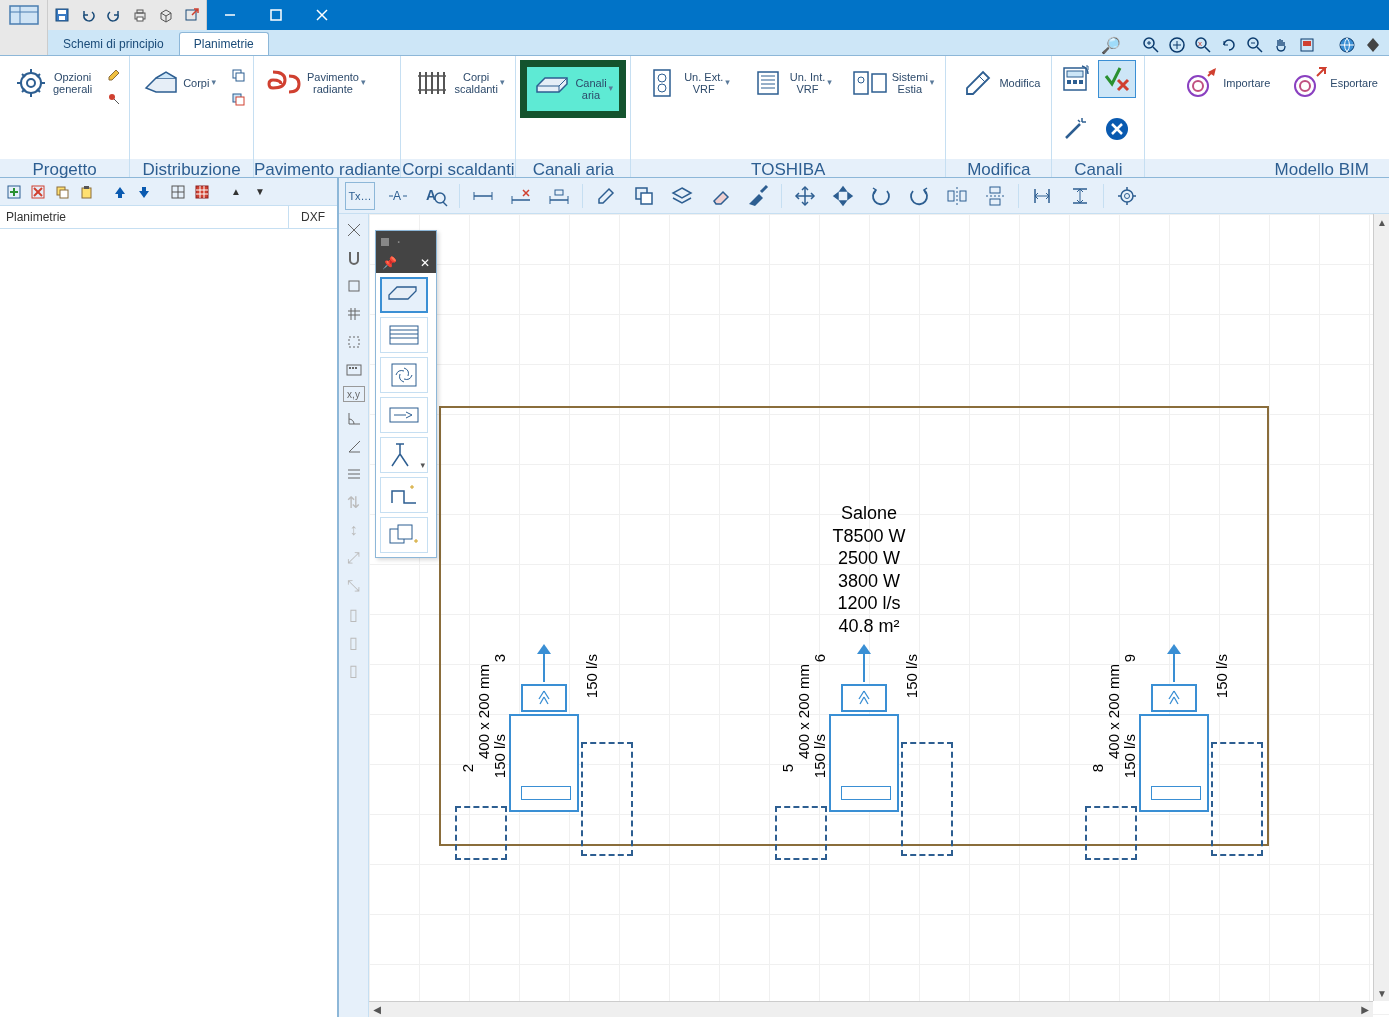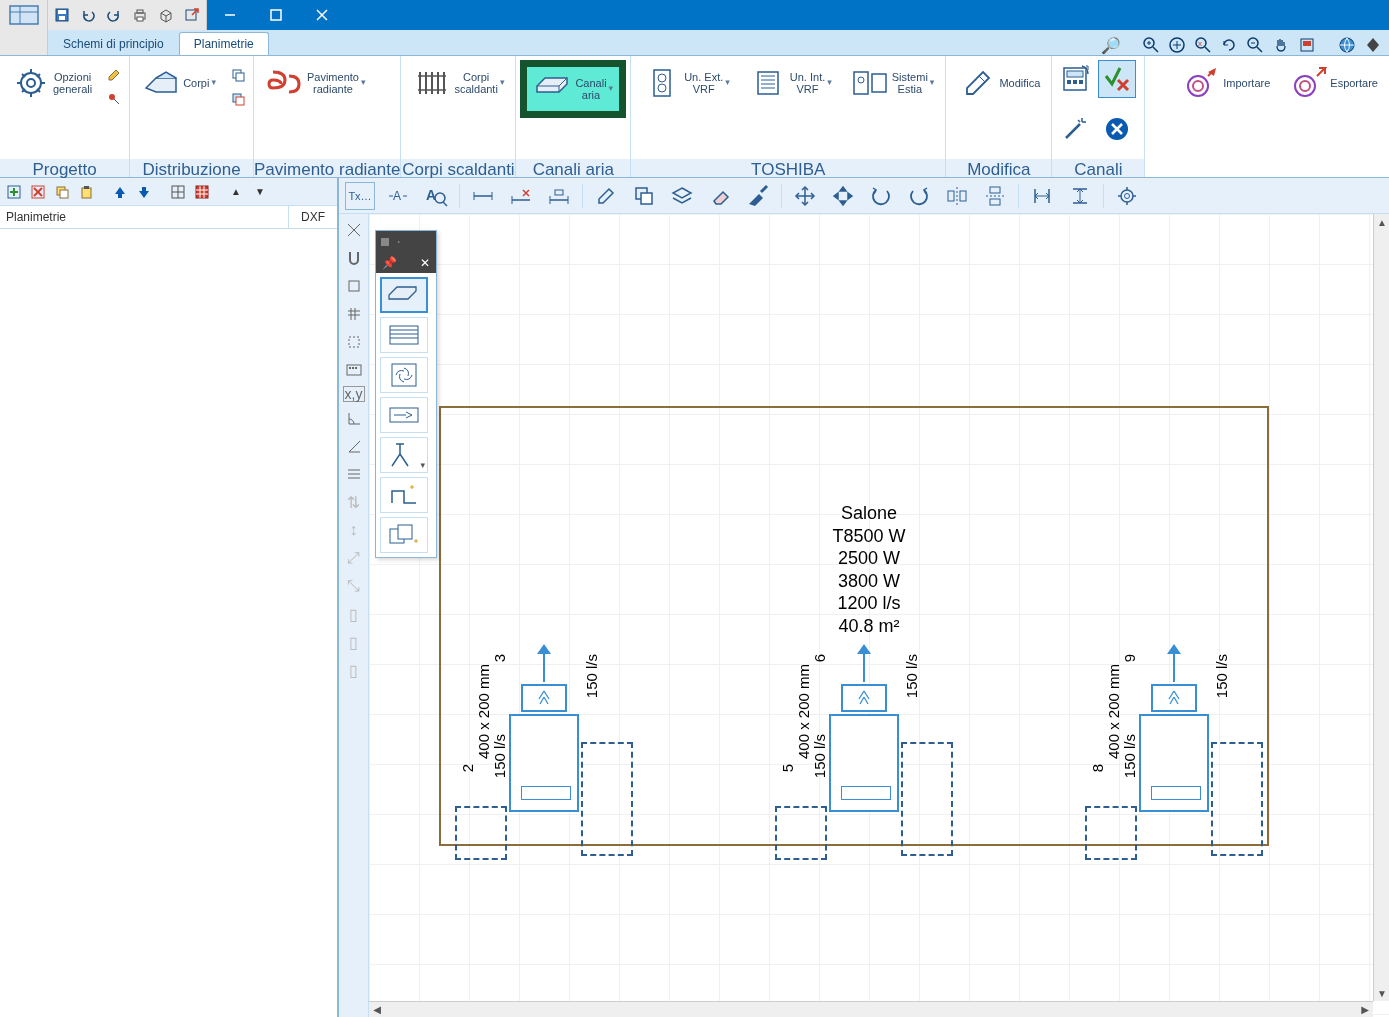--- a/index.html
+++ b/index.html
@@ -471,20 +471,21 @@
             <svg width="38" height="34">
               <circle cx="16" cy="20" r="10" fill="none" stroke="#8a40c0" stroke-width="2"></circle>
               <circle cx="16" cy="20" r="5" fill="none" stroke="#c05080" stroke-width="2"></circle>
               <path d="M28 10 L36 2 L30 2" fill="none" stroke="#d04030" stroke-width="2"></path>
               <path d="M34 2 L36 2 L36 8" fill="none" stroke="#d04030" stroke-width="2"></path>
             </svg>
           </div>
         <span>Esportare</span>
       </div>
     </div>
+    <div class="ribbon-group-label" style="text-align:right; padding-right:20px">Modello BIM</div>
   </div>
 </div>
 
 <div class="main-row">
 
   <div class="side-panel">
     <div class="side-toolbar">
       <div class="stb-btn">
           <svg width="14" height="14">
             <rect x="1" y="1" width="12" height="12" fill="none" stroke="#2d5e91"></rect>
@@ -738,21 +739,21 @@
         <div class="vtb-btn">
             <svg width="16" height="12">
               <rect x="1" y="1" width="14" height="10" fill="none" stroke="#666"></rect>
               <g fill="#666">
                 <rect x="3" y="3" width="2" height="2"></rect>
                 <rect x="6" y="3" width="2" height="2"></rect>
                 <rect x="9" y="3" width="2" height="2"></rect>
               </g>
             </svg>
           </div>
-        <div class="vtb-btn" style="font-size:14px;color:#666;border:1px solid #999;width:22px;height:16px">x,y</div>
+        <div class="vtb-btn" style="font-size:10px;color:#666;border:1px solid #999;width:22px;height:16px">x,y</div>
         <div class="vtb-btn">
             <svg width="16" height="16">
               <path d="M3 14 L3 3 M3 14 L14 14" stroke="#666" fill="none"></path>
               <path d="M3 9 A5 5 0 0 1 8 14" stroke="#666" fill="none"></path>
             </svg>
           </div>
         <div class="vtb-btn">
             <svg width="16" height="16">
               <path d="M3 14 L14 3 M3 14 L14 14" stroke="#666" fill="none"></path>
             </svg>

